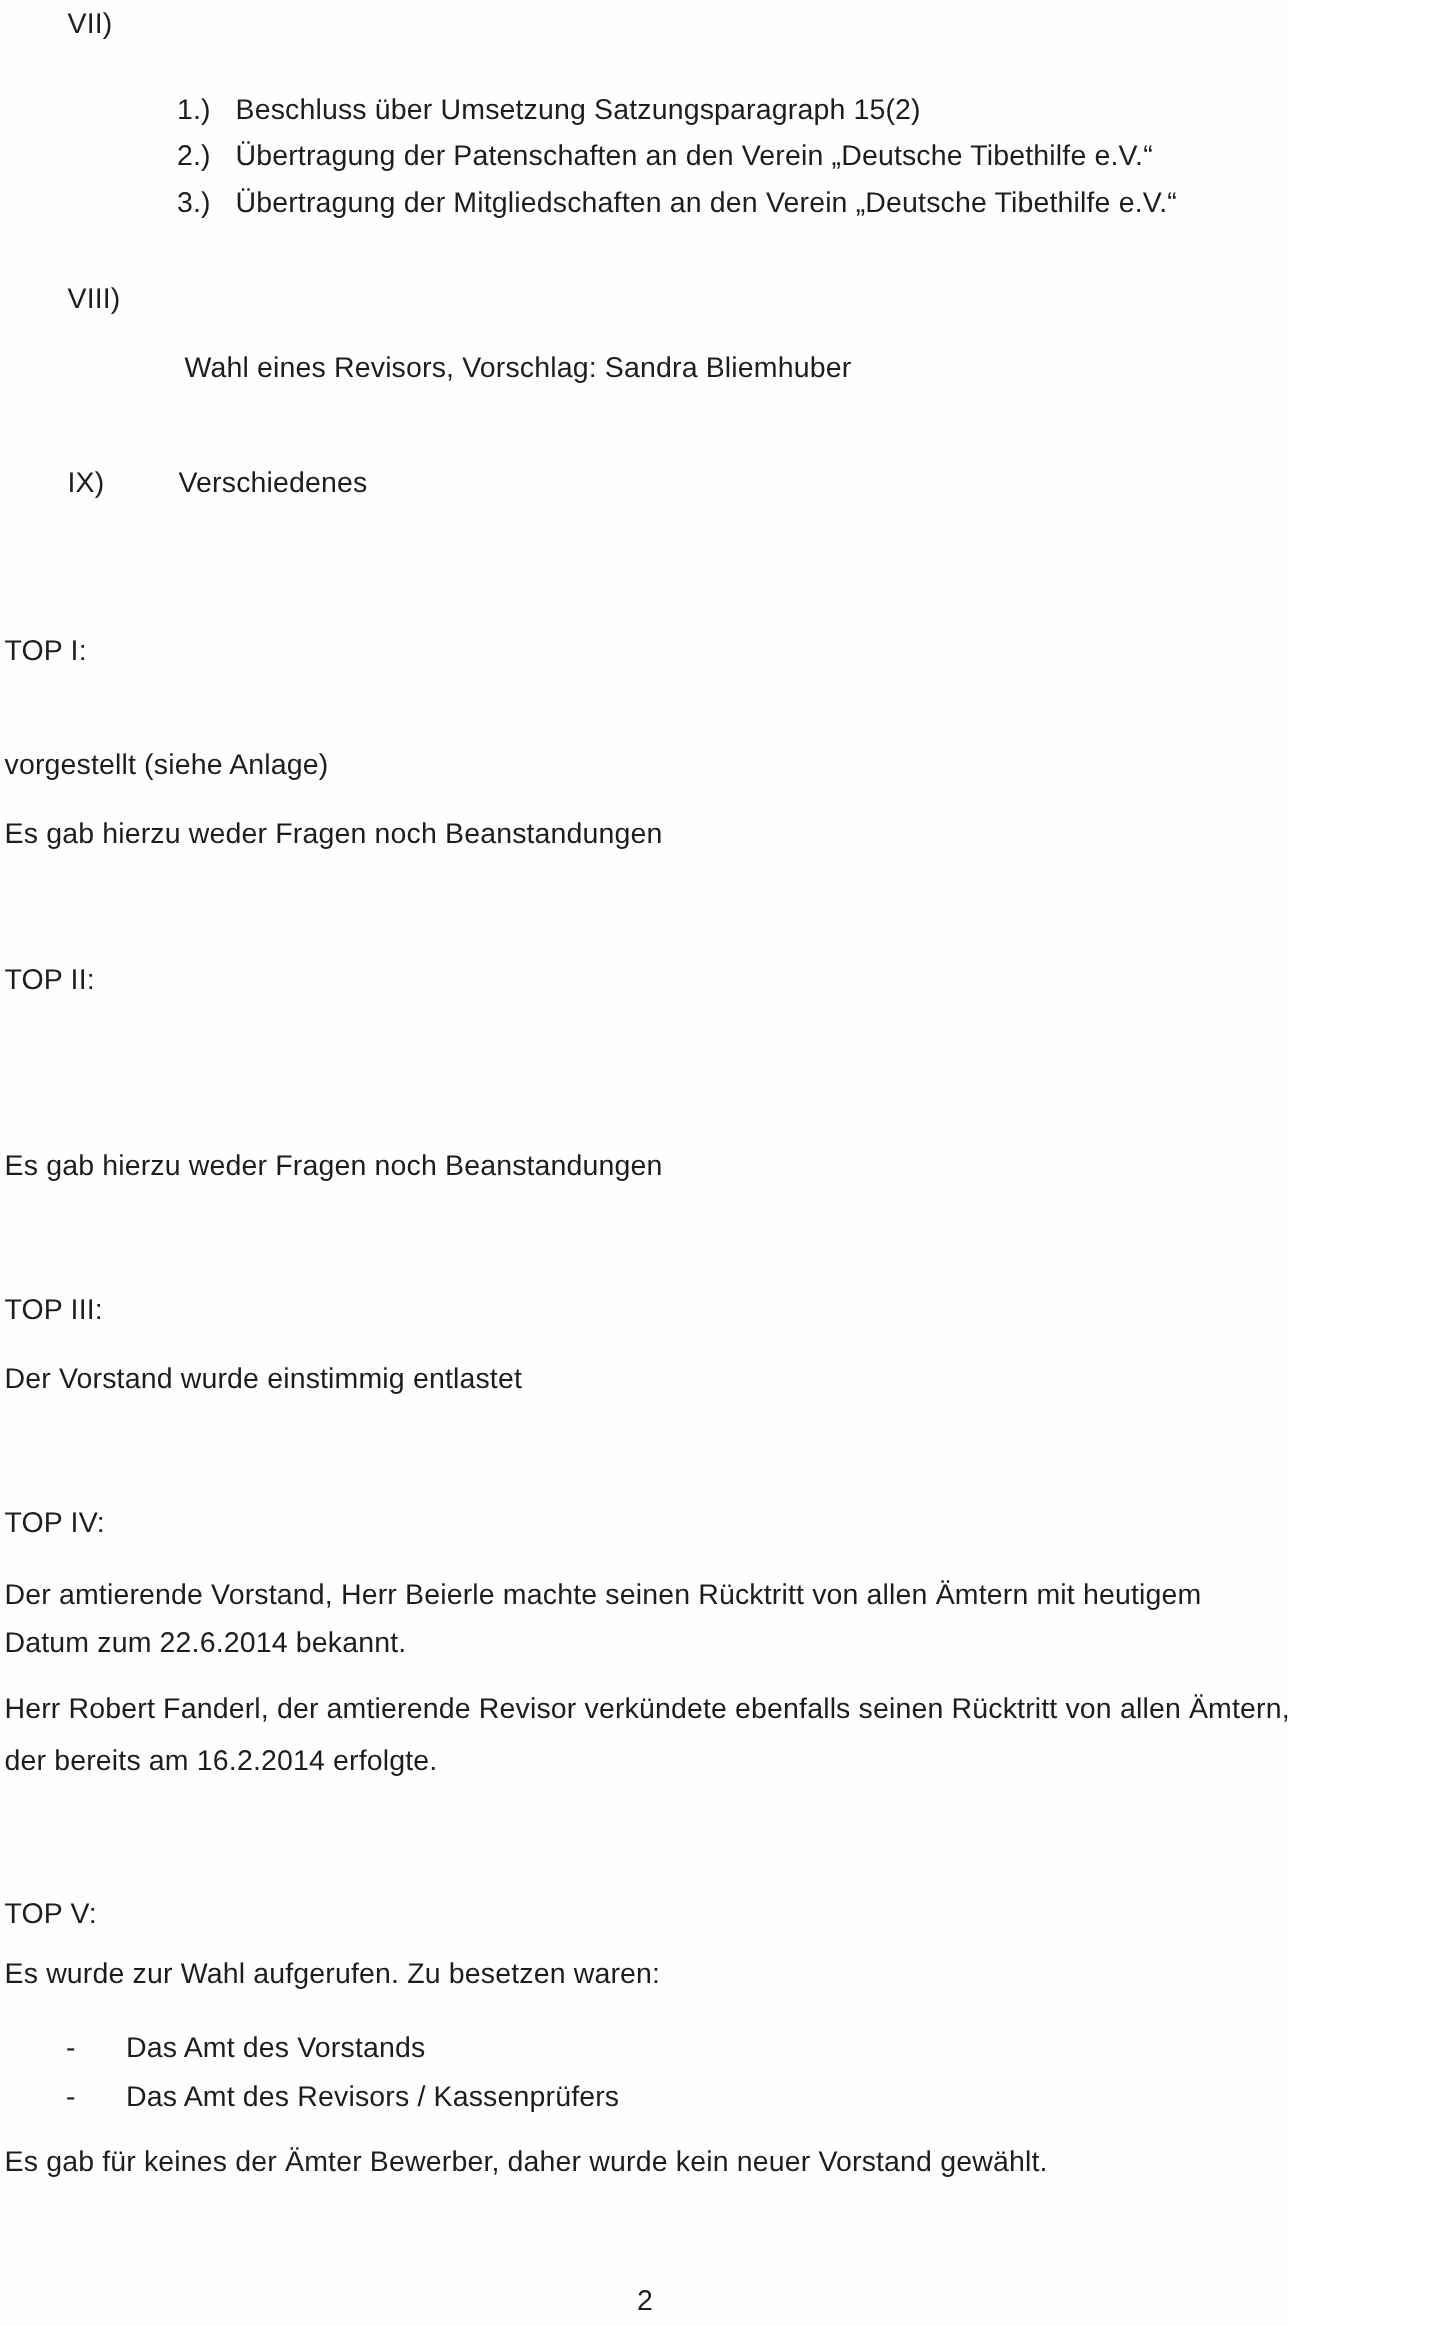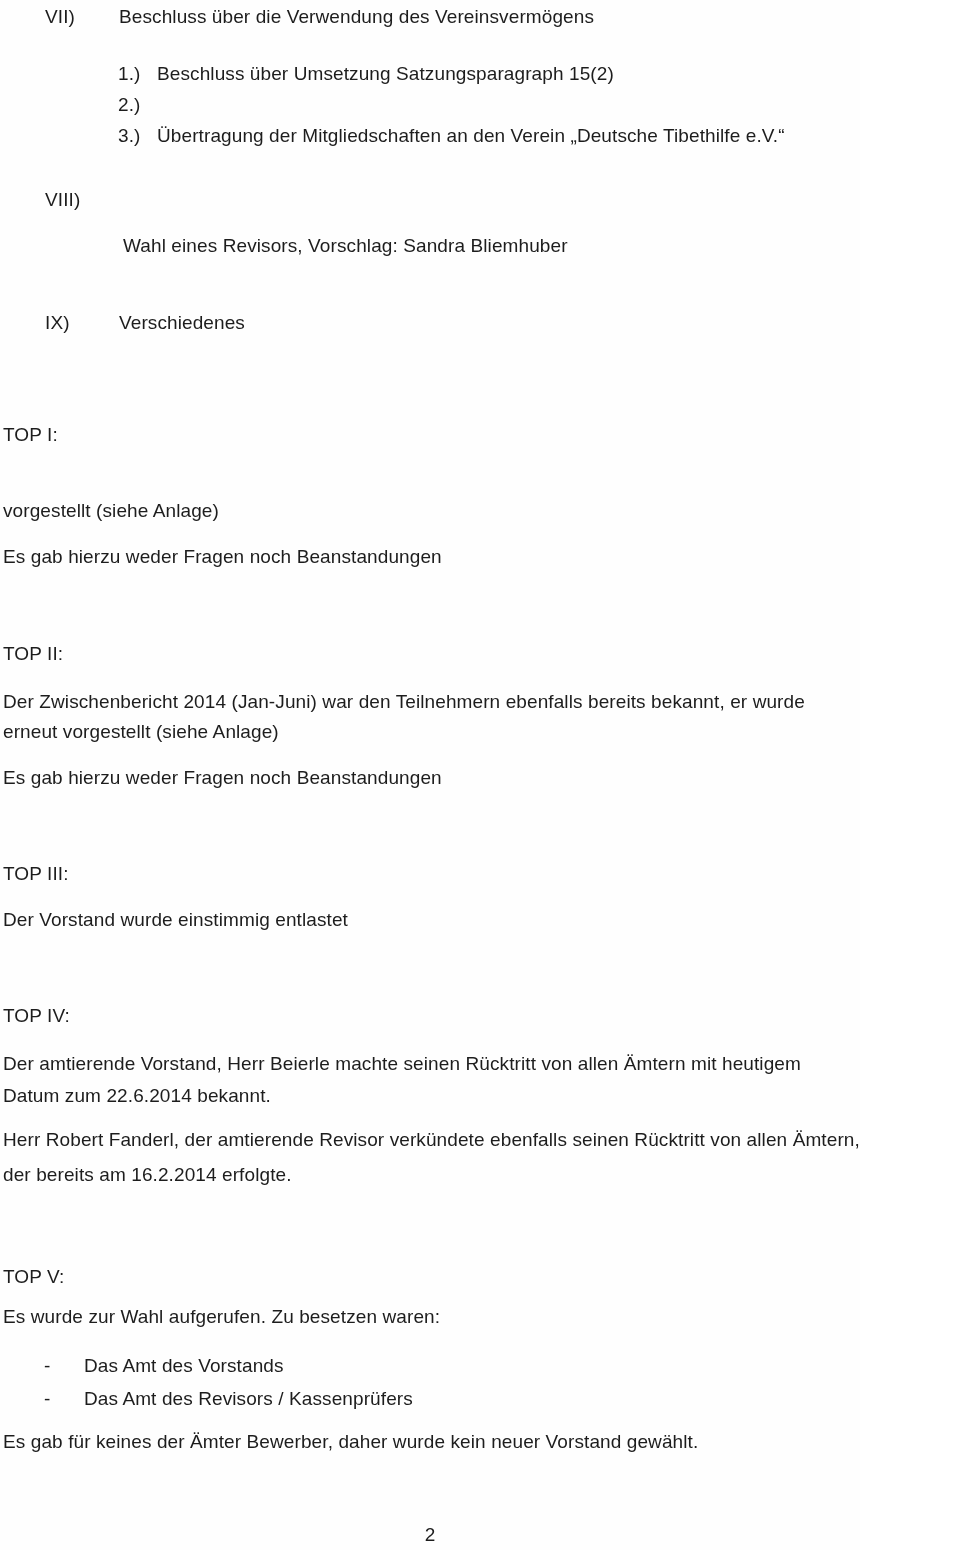--- a/index.html
+++ b/index.html
@@ -31,43 +31,41 @@
     text-align: center;
     white-space: nowrap;
   }
 </style>
 </head>
 <body>
 
 <div class="page">
 
   <span class="ln" style="left:45px; top:4px">VII)</span>
-  <span class="ln" style="left:119px; top:4px">Beschluss über die Verwendung des Vereinsvermögens</span>
 
   <span class="ln" style="left:118px; top:61px">1.)</span>
   <span class="ln" style="left:157px; top:61px">Beschluss über Umsetzung Satzungsparagraph 15(2)</span>
 
   <span class="ln" style="left:118px; top:92px">2.)</span>
+  <span class="ln" style="left:157px; top:92px">Übertragung der Patenschaften an den Verein „Deutsche Tibethilfe e.V.“</span>
 
   <span class="ln" style="left:118px; top:123px">3.)</span>
   <span class="ln" style="left:157px; top:123px">Übertragung der Mitgliedschaften an den Verein „Deutsche Tibethilfe e.V.“</span>
 
   <span class="ln" style="left:45px; top:187px">VIII)</span>
   <span class="ln" style="left:123px; top:233px">Wahl eines Revisors, Vorschlag: Sandra Bliemhuber</span>
 
   <span class="ln" style="left:45px; top:310px">IX)</span>
   <span class="ln" style="left:119px; top:310px">Verschiedenes</span>
 
   <span class="ln" style="left:3px; top:422px">TOP I:</span>
   <span class="ln" style="left:3px; top:498px">vorgestellt (siehe Anlage)</span>
   <span class="ln" style="left:3px; top:544px">Es gab hierzu weder Fragen noch Beanstandungen</span>
 
   <span class="ln" style="left:3px; top:641px">TOP II:</span>
-  <span class="ln" style="left:3px; top:689px">Der Zwischenbericht 2014 (Jan-Juni) war den Teilnehmern ebenfalls bereits bekannt, er wurde</span>
-  <span class="ln" style="left:3px; top:719px">erneut vorgestellt (siehe Anlage)</span>
   <span class="ln" style="left:3px; top:765px">Es gab hierzu weder Fragen noch Beanstandungen</span>
 
   <span class="ln" style="left:3px; top:861px">TOP III:</span>
   <span class="ln" style="left:3px; top:907px">Der Vorstand wurde einstimmig entlastet</span>
 
   <span class="ln" style="left:3px; top:1003px">TOP IV:</span>
   <span class="ln" style="left:3px; top:1051px">Der amtierende Vorstand, Herr Beierle machte seinen Rücktritt von allen Ämtern mit heutigem</span>
   <span class="ln" style="left:3px; top:1083px">Datum zum 22.6.2014 bekannt.</span>
   <span class="ln" style="left:3px; top:1127px">Herr Robert Fanderl, der amtierende Revisor verkündete ebenfalls seinen Rücktritt von allen Ämtern,</span>
   <span class="ln" style="left:3px; top:1162px">der bereits am 16.2.2014 erfolgte.</span>

